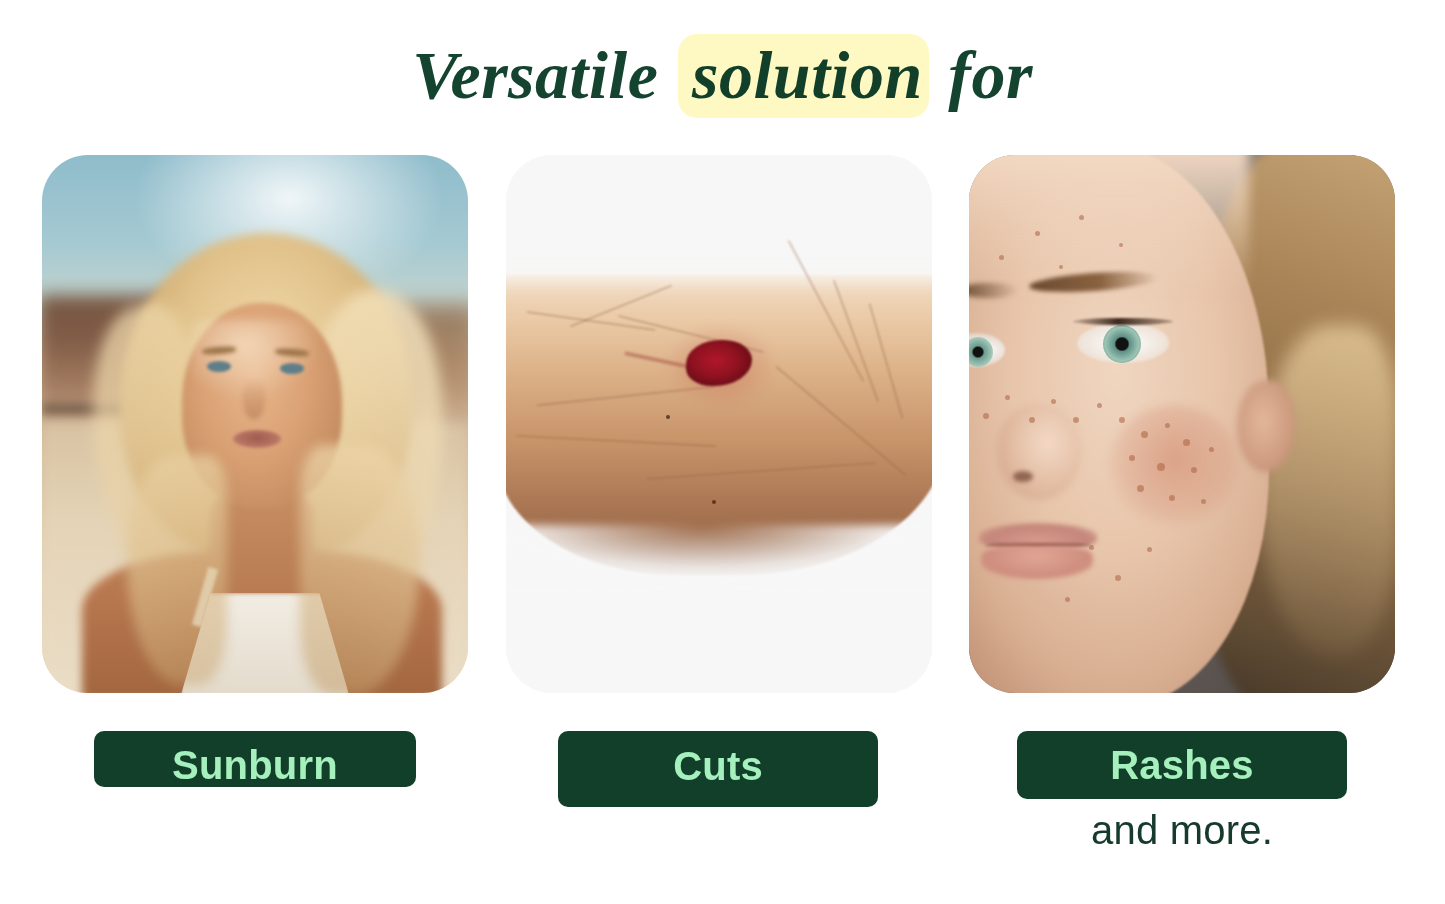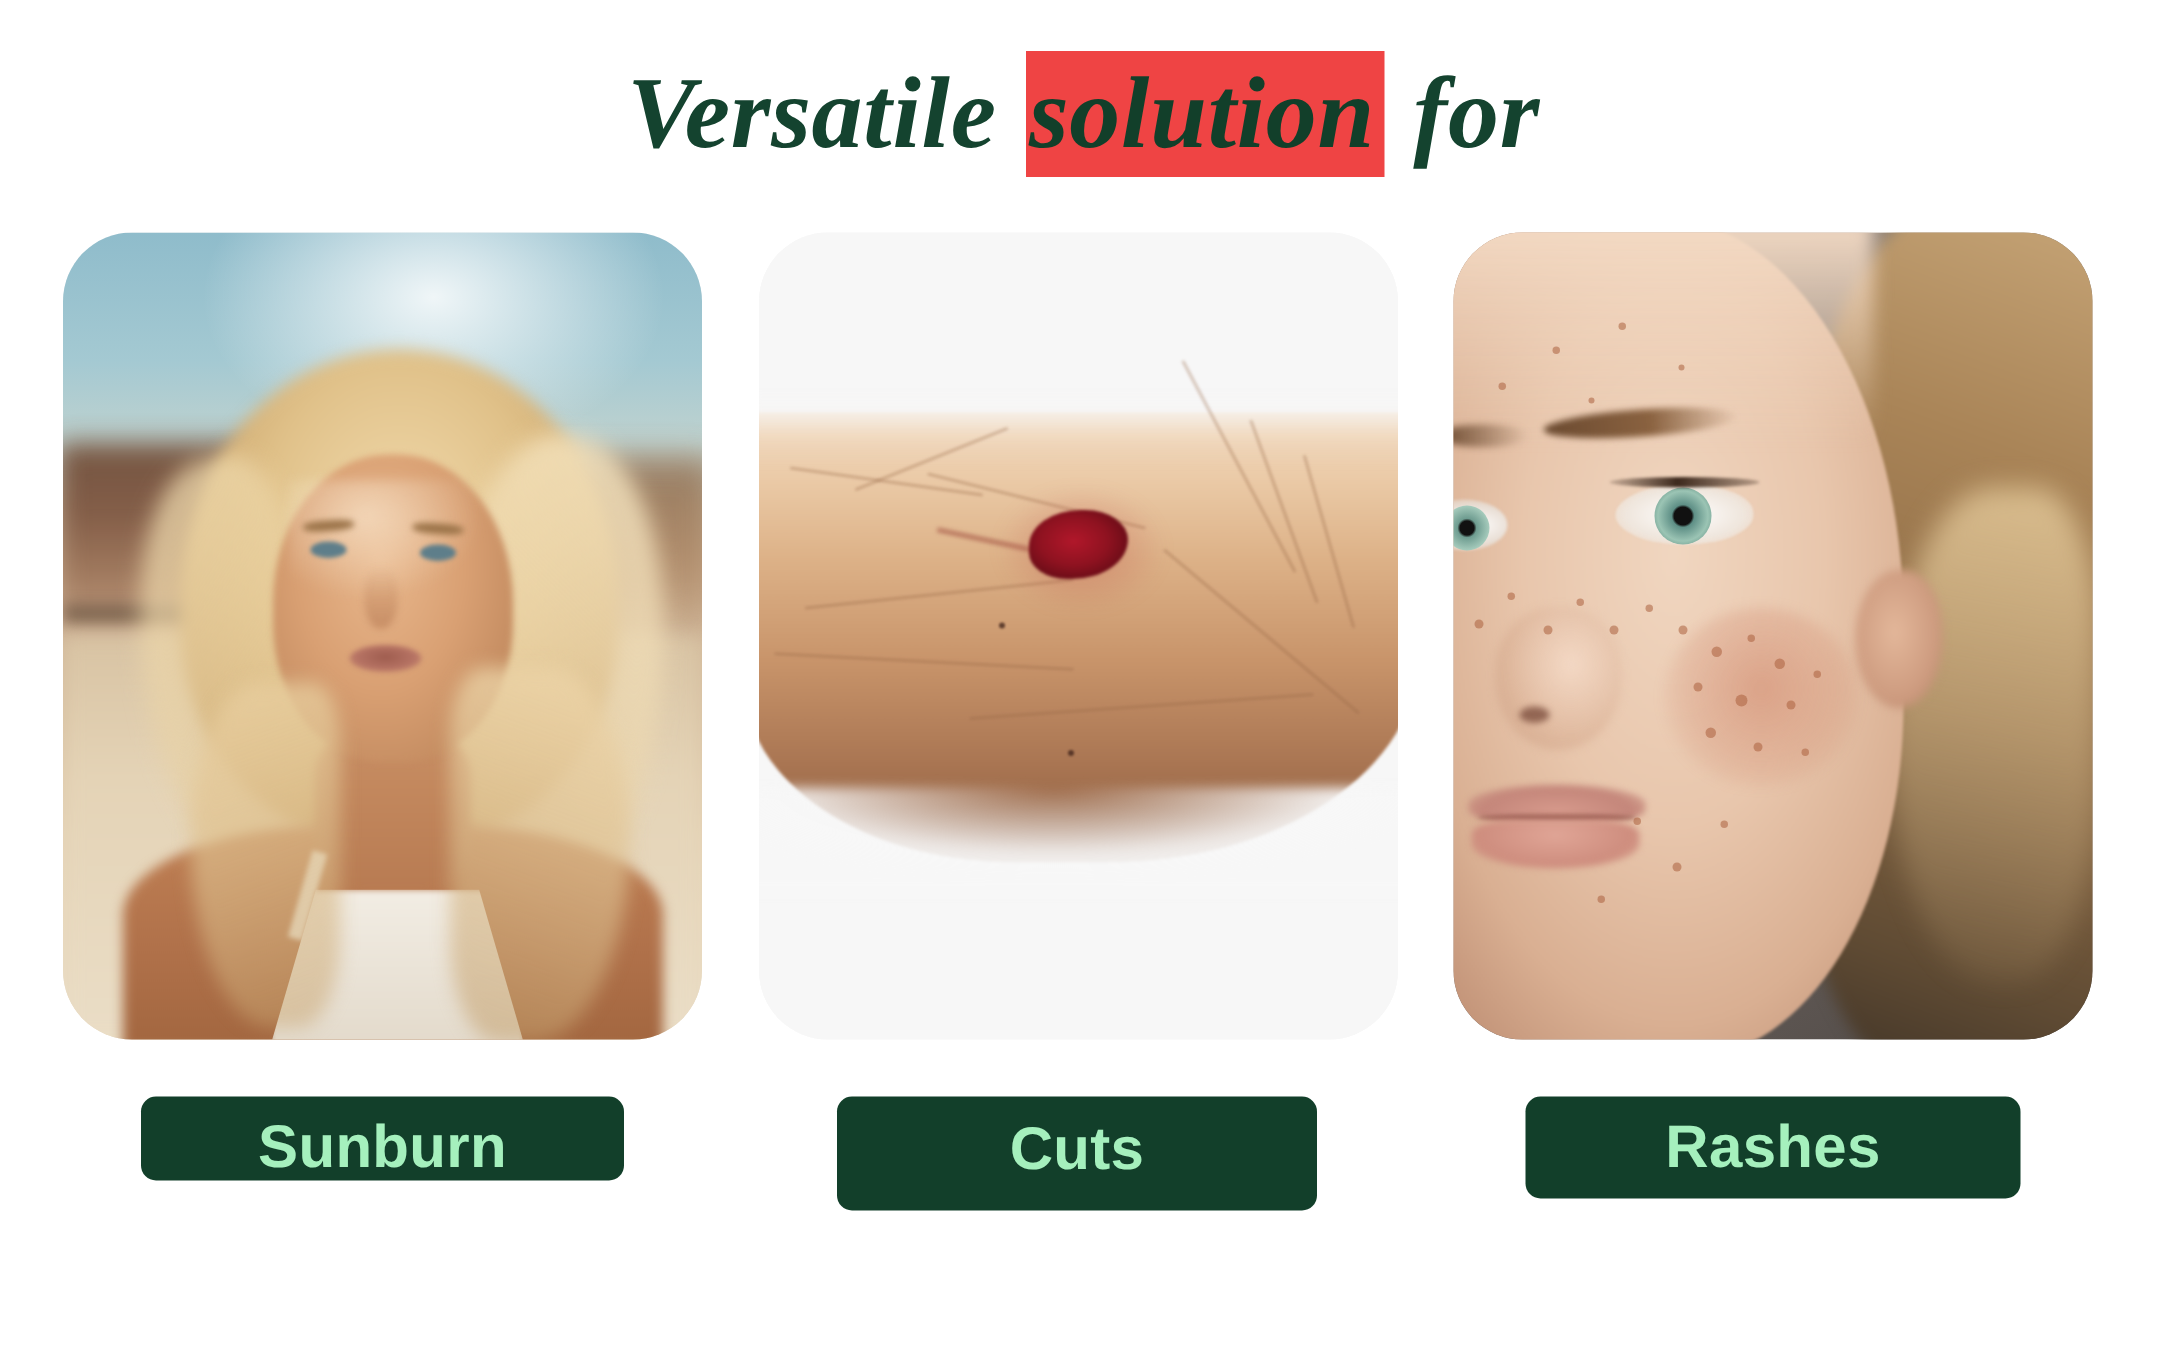--- a/index.html
+++ b/index.html
@@ -33,24 +33,25 @@
     font-style: italic;
     font-weight: 700;
     font-size: 68px;
     line-height: 82px;
     color: #14432F;
     letter-spacing: 0.5px;
     white-space: nowrap;
   }
   .headline .hl-word {
     display: inline-block;
-    padding: 0 6px 2px 2px;
+    padding: 0 6px 2px 14px;
     margin: 0 2px;
-    background: #ef4444;
+    background: #fef9c3;
     color: #123F2A;
+    border-radius: 19px;
   }
   .headline .plain { display: inline-block; }
 
   
   .panels {
     position: absolute;
     left: 42px;
     top: 155px;
     width: 1353px;
     height: 538px;
@@ -629,17 +630,18 @@
     <div class="label-col c1">
       <div class="pill p1">Sunburn</div>
     </div>
 
     <div class="label-col c2">
       <div class="pill p2">Cuts</div>
     </div>
 
     <div class="label-col c3">
       <div class="pill p3">Rashes</div>
+      <div class="and-more">and more.</div>
     </div>
 
   </div>
 
 </div>
 
 </body></html>

